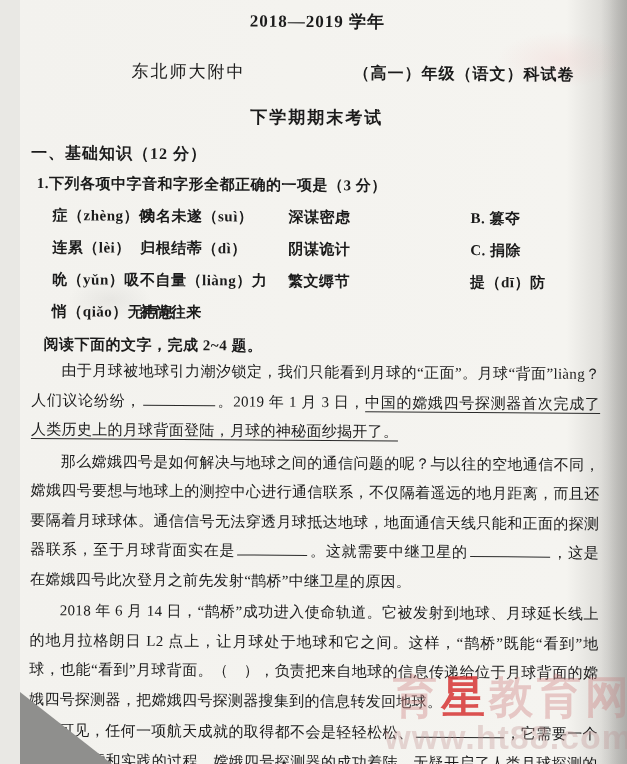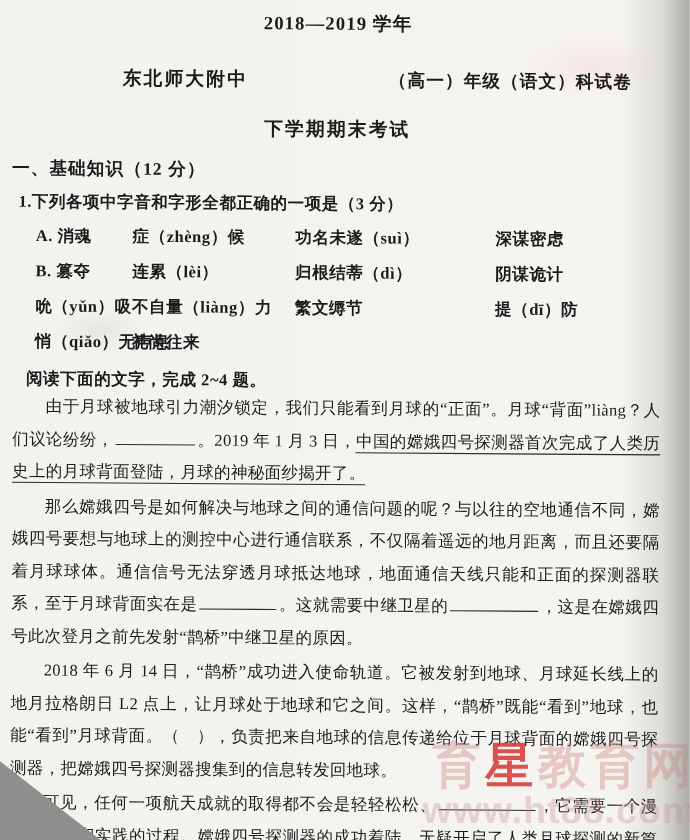--- a/index.html
+++ b/index.html
@@ -8,40 +8,41 @@
     font-family:"Liberation Serif","DejaVu Serif",serif;
     background:#e9e8e4;
   }
   .sheet{
     position:absolute;inset:0;
     background:
       radial-gradient(ellipse 90px 40px at 540px 60px, rgba(235,170,170,.18), transparent 70%),
       radial-gradient(ellipse 60px 30px at 90px 300px, rgba(0,0,0,.05), transparent 70%),
       linear-gradient(to right, #f3f2ee 0%, #f5f4f0 90%, #d9d8d4 97%, #bfbeba 100%),
       #f3f2ee;
+    margin-left: 20px;
   }
   .edge-band{
     position:absolute;top:0;right:0;width:26px;height:100%;
     background:linear-gradient(to right, rgba(150,150,148,0) 0%, rgba(150,150,148,.45) 100%);
     pointer-events:none;
   }
   .corner-fold{
     position:absolute;left:0;bottom:0;width:0;height:0;
     border-left:92px solid #8f8f8d;
     border-top:72px solid transparent;
   }
   .content{
     position:absolute;left:12px;right:24px;top:4px;
     transform:rotate(.4deg);transform-origin:50% 0;
     color:#1b1b1b;
   }
   .t-center{text-align:center;}
   .year-line{font-size:17px;font-weight:bold;letter-spacing:1px;margin-top:6px;}
   .school-row{display:flex;justify-content:space-between;align-items:flex-end;margin-top:28px;padding:0 28px 0 100px;}
-  .school{font-size:17px;font-weight:bold;letter-spacing:2px;}
+  .school{font-size:17px;font-weight:normal;letter-spacing:2px;}
   .paper-label{font-size:16px;font-weight:bold;letter-spacing:1px;}
   .exam-line{font-size:17px;font-weight:bold;letter-spacing:2px;margin-top:22px;}
   .sec-title{font-size:16px;font-weight:bold;margin-top:16px;letter-spacing:1px;}
   .q-stem{font-size:15px;font-weight:bold;margin-top:10px;margin-left:6px;letter-spacing:.5px;}
   .opt-grid{
     margin:6px 0 0 22px;display:grid;
     grid-template-columns:88px 148px 182px 1fr;
     font-size:15px;font-weight:bold;line-height:32px;letter-spacing:.5px;
   }
   .opt-grid span{white-space:nowrap;}
@@ -79,30 +80,30 @@
       <span class="paper-label">（高一）年级（语文）科试卷</span>
     </div>
 
     <div class="exam-line t-center">下学期期末考试</div>
 
     <div class="sec-title">一、基础知识（12 分）</div>
 
     <div class="q-stem">1.下列各项中字音和字形全都正确的一项是（3 分）</div>
 
     <div class="opt-grid">
-      <span>A. 消魂</span>
       <span>症（zhèng）候</span>
       <span>功名未遂（suì）</span>
       <span>深谋密虑</span>
 
       <span>B. 篡夺</span>
       <span>连累（lèi）</span>
       <span>归根结蒂（dì）</span>
       <span>阴谋诡计</span>
 
+      <span>C. 捐除</span>
       <span>吮（yǔn）吸</span>
       <span>不自量（liàng）力</span>
       <span>繁文缛节</span>
 
       <span>提（dī）防</span>
       <span>悄（qiǎo）无声息</span>
       <span>礼尚往来</span>
     </div>
 
     <div class="reading">

